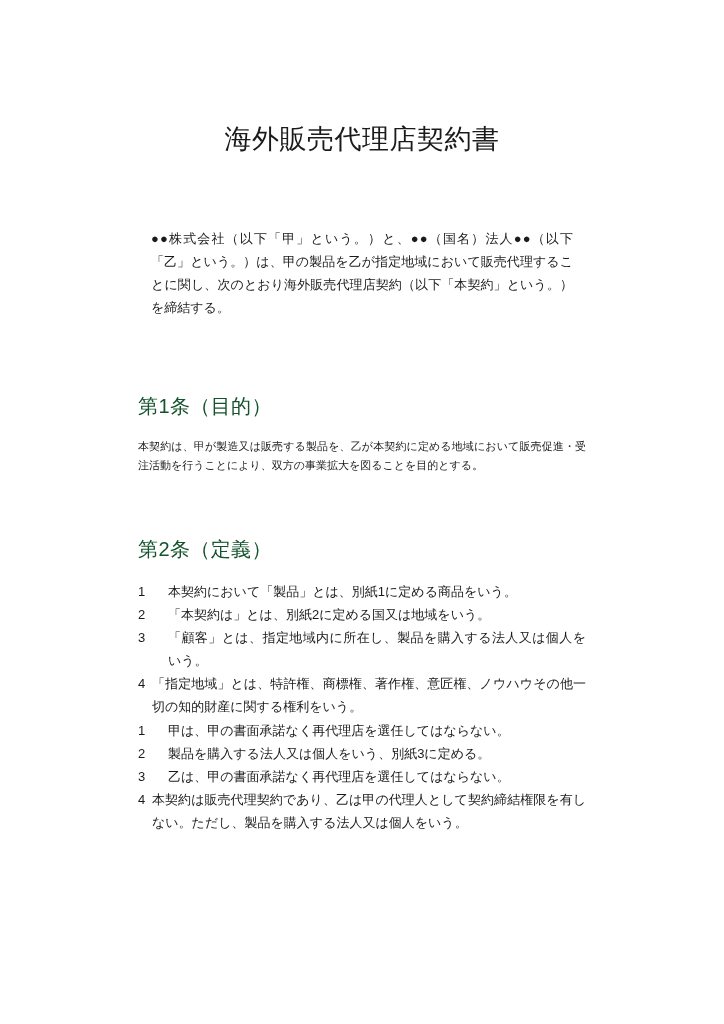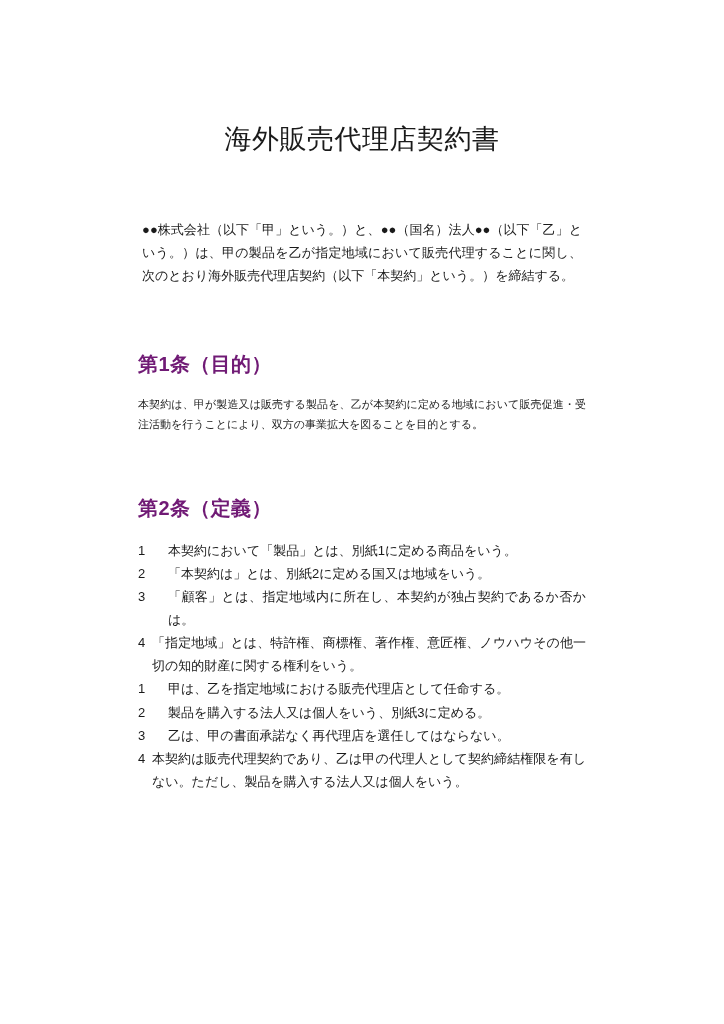--- a/index.html
+++ b/index.html
@@ -34,43 +34,43 @@
     font-size: 27px;
     font-weight: normal;
     line-height: 1.3;
     text-align: center;
     letter-spacing: 0.5px;
     color: #1a1a1a;
   }
 
   
   .preamble {
-    margin: 4px;
+    margin: 13px;
     padding-top: 57px;
     font-size: 13px;
     line-height: 1.78;
     text-align: justify;
     text-justify: inter-character;
     color: #1a1a1a;
   }
 
   
   .article {
     margin: 0;
   }
 
   .article-heading {
     margin: 0;
     padding-top: 60px;
     padding-bottom: 17px;
     font-size: 20px;
-    font-weight: bold;
+    font-weight: normal;
     line-height: 1.35;
     letter-spacing: 0.4px;
-    color: #701a75;
+    color: #14532d;
   }
 
   .article-body {
     margin: 0;
     font-size: 11px;
     line-height: 1.78;
     text-align: justify;
     text-justify: inter-character;
     color: #1a1a1a;
   }
@@ -132,34 +132,34 @@
       <li class="clause-item">
         <span class="clause-num">1</span>
         <span class="clause-text">本契約において「製品」とは、別紙1に定める商品をいう。</span>
       </li>
       <li class="clause-item">
         <span class="clause-num">2</span>
         <span class="clause-text">「本契約は」とは、別紙2に定める国又は地域をいう。</span>
       </li>
       <li class="clause-item">
         <span class="clause-num">3</span>
-        <span class="clause-text">「顧客」とは、指定地域内に所在し、本契約が独占契約であるか否かは。</span>
+        <span class="clause-text">「顧客」とは、指定地域内に所在し、製品を購入する法人又は個人をいう。</span>
       </li>
       <li class="clause-item wrap">
         <span class="clause-num">4</span>
         <span class="clause-text">「指定地域」とは、特許権、商標権、著作権、意匠権、ノウハウその他一切の知的財産に関する権利をいう。</span>
       </li>
     </ol>
   </section>
 
   <section class="article">
     <ol class="clause-list">
       <li class="clause-item">
         <span class="clause-num">1</span>
-        <span class="clause-text">甲は、乙を指定地域における販売代理店として任命する。</span>
+        <span class="clause-text">甲は、甲の書面承諾なく再代理店を選任してはならない。</span>
       </li>
       <li class="clause-item">
         <span class="clause-num">2</span>
         <span class="clause-text">製品を購入する法人又は個人をいう、別紙3に定める。</span>
       </li>
       <li class="clause-item">
         <span class="clause-num">3</span>
         <span class="clause-text">乙は、甲の書面承諾なく再代理店を選任してはならない。</span>
       </li>
       <li class="clause-item wrap">

